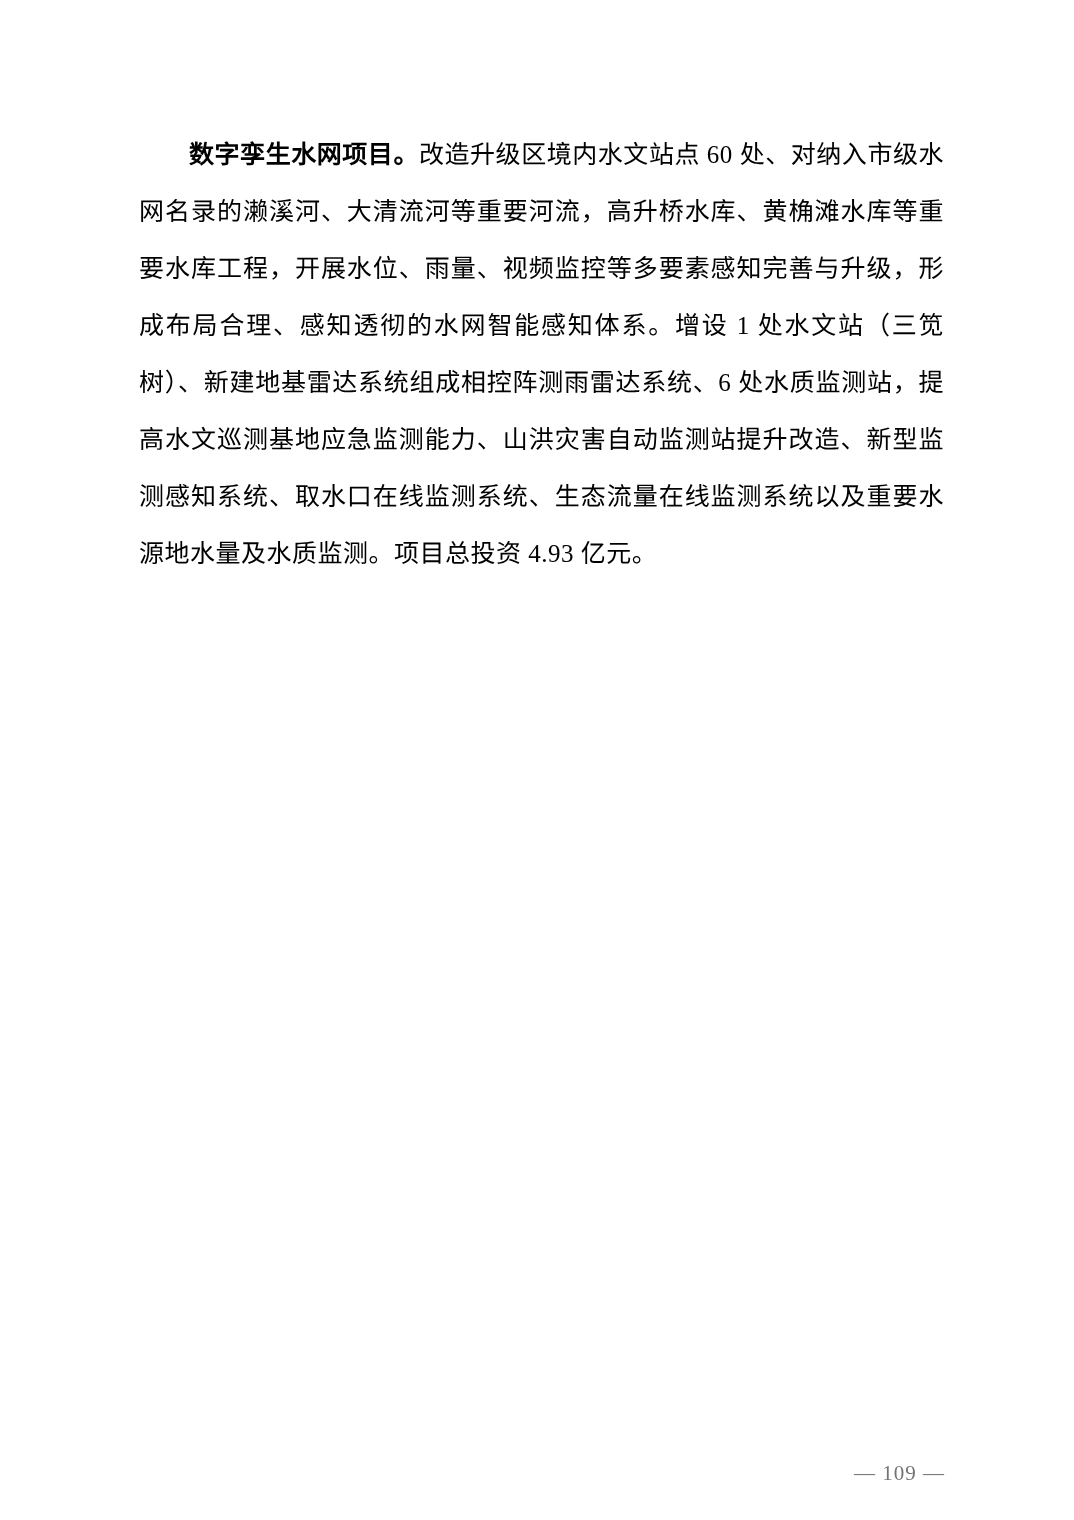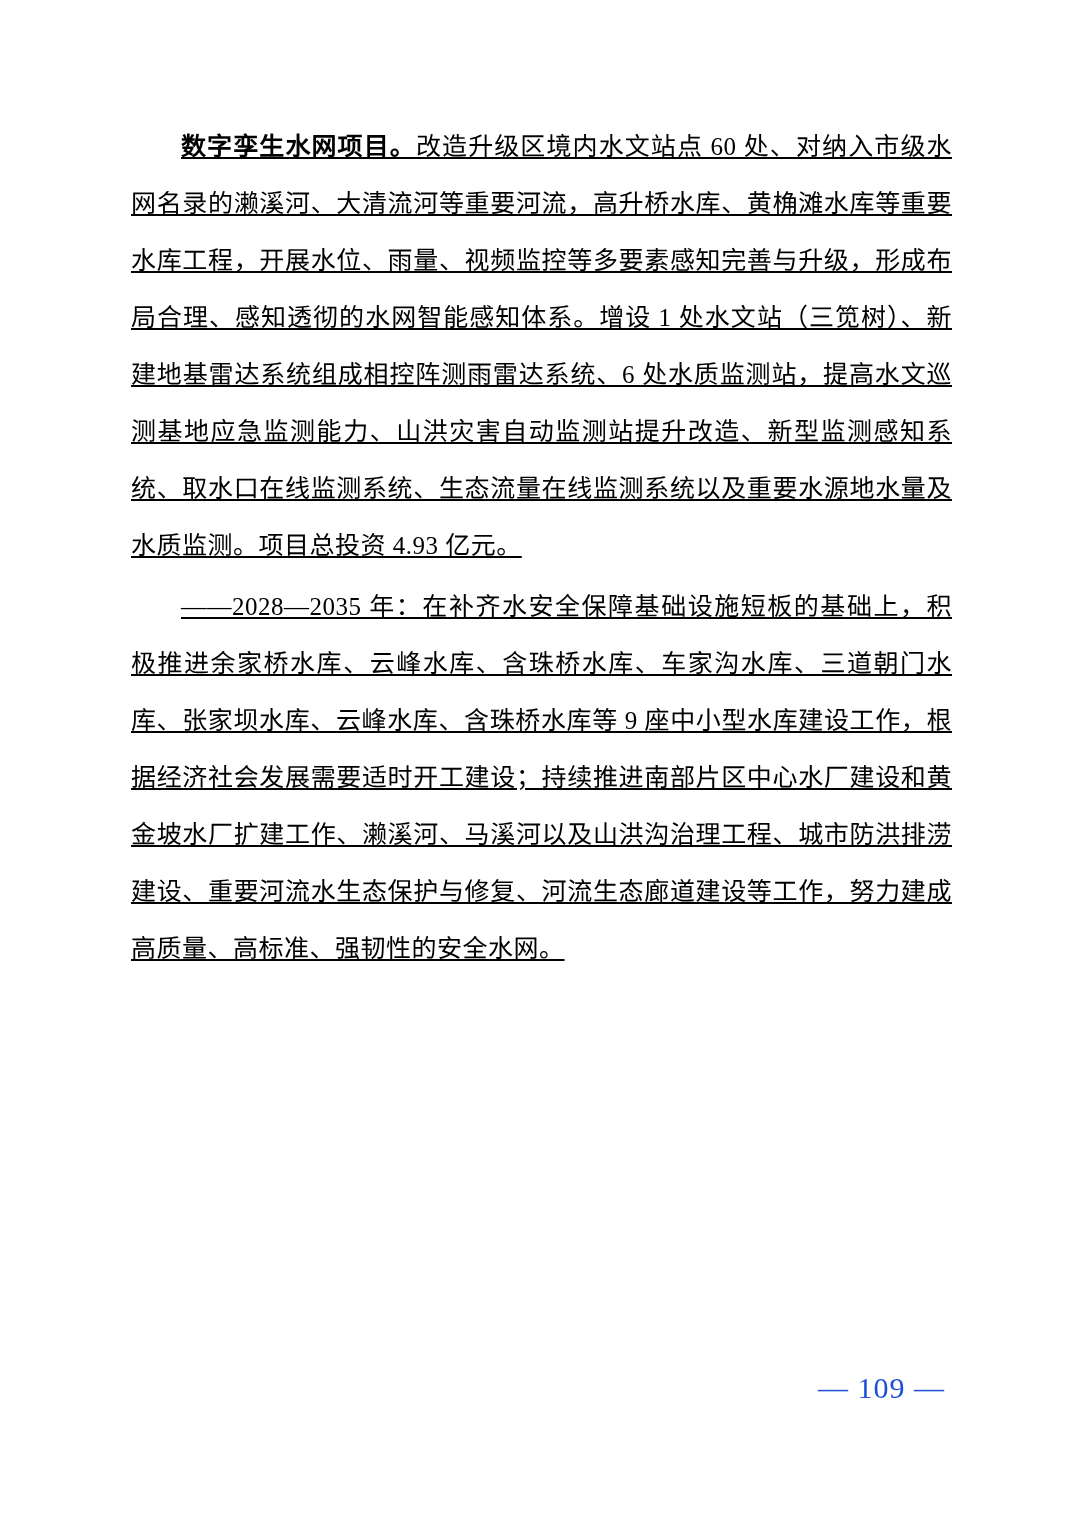--- a/index.html
+++ b/index.html
@@ -21,41 +21,39 @@
     top: 114px;
     left: 127px;
     width: 829px;
     font-size: 25px;
     line-height: 57px;
     text-align: justify;
     text-justify: inter-character;
     letter-spacing: 0.5px;
   }
   .para {
-    margin: 4px;
+    margin: 12px;
     padding: 0;
     text-indent: 50px;
-    text-decoration: underline;
   }
   .lead {
     font-family: "Liberation Sans", "DejaVu Sans", sans-serif;
     font-weight: 700;
   }
   .page-number {
     position: absolute;
-    top: 1368px;
+    top: 1453px;
     right: 129px;
-    font-size: 30px;
+    font-size: 21px;
     line-height: 40px;
     letter-spacing: 1px;
-    color: #1d4ed8;
+    color: #737373;
   }
 </style>
 </head>
 <body>
 
 <div class="page">
   <div class="content">
     <p class="para"><span class="lead">数字孪生水网项目。</span><span>改造升级区境内水文站点 60 处、对纳入市级水网名录的濑溪河、大清流河等重要河流，高升桥水库、黄桷滩水库等重要水库工程，开展水位、雨量、视频监控等多要素感知完善与升级，形成布局合理、感知透彻的水网智能感知体系。增设 1 处水文站（三笕树）、新建地基雷达系统组成相控阵测雨雷达系统、6 处水质监测站，提高水文巡测基地应急监测能力、山洪灾害自动监测站提升改造、新型监测感知系统、取水口在线监测系统、生态流量在线监测系统以及重要水源地水量及水质监测。项目总投资 4.93 亿元。</span></p>
-    <p class="para"><span>——2028—2035 年：在补齐水安全保障基础设施短板的基础上，积极推进余家桥水库、云峰水库、含珠桥水库、车家沟水库、三道朝门水库、张家坝水库、云峰水库、含珠桥水库等 9 座中小型水库建设工作，根据经济社会发展需要适时开工建设；持续推进南部片区中心水厂建设和黄金坡水厂扩建工作、濑溪河、马溪河以及山洪沟治理工程、城市防洪排涝建设、重要河流水生态保护与修复、河流生态廊道建设等工作，努力建成高质量、高标准、强韧性的安全水网。</span></p>
   </div>
   <div class="page-number">— 109 —</div>
 </div>
 
 </body></html>

